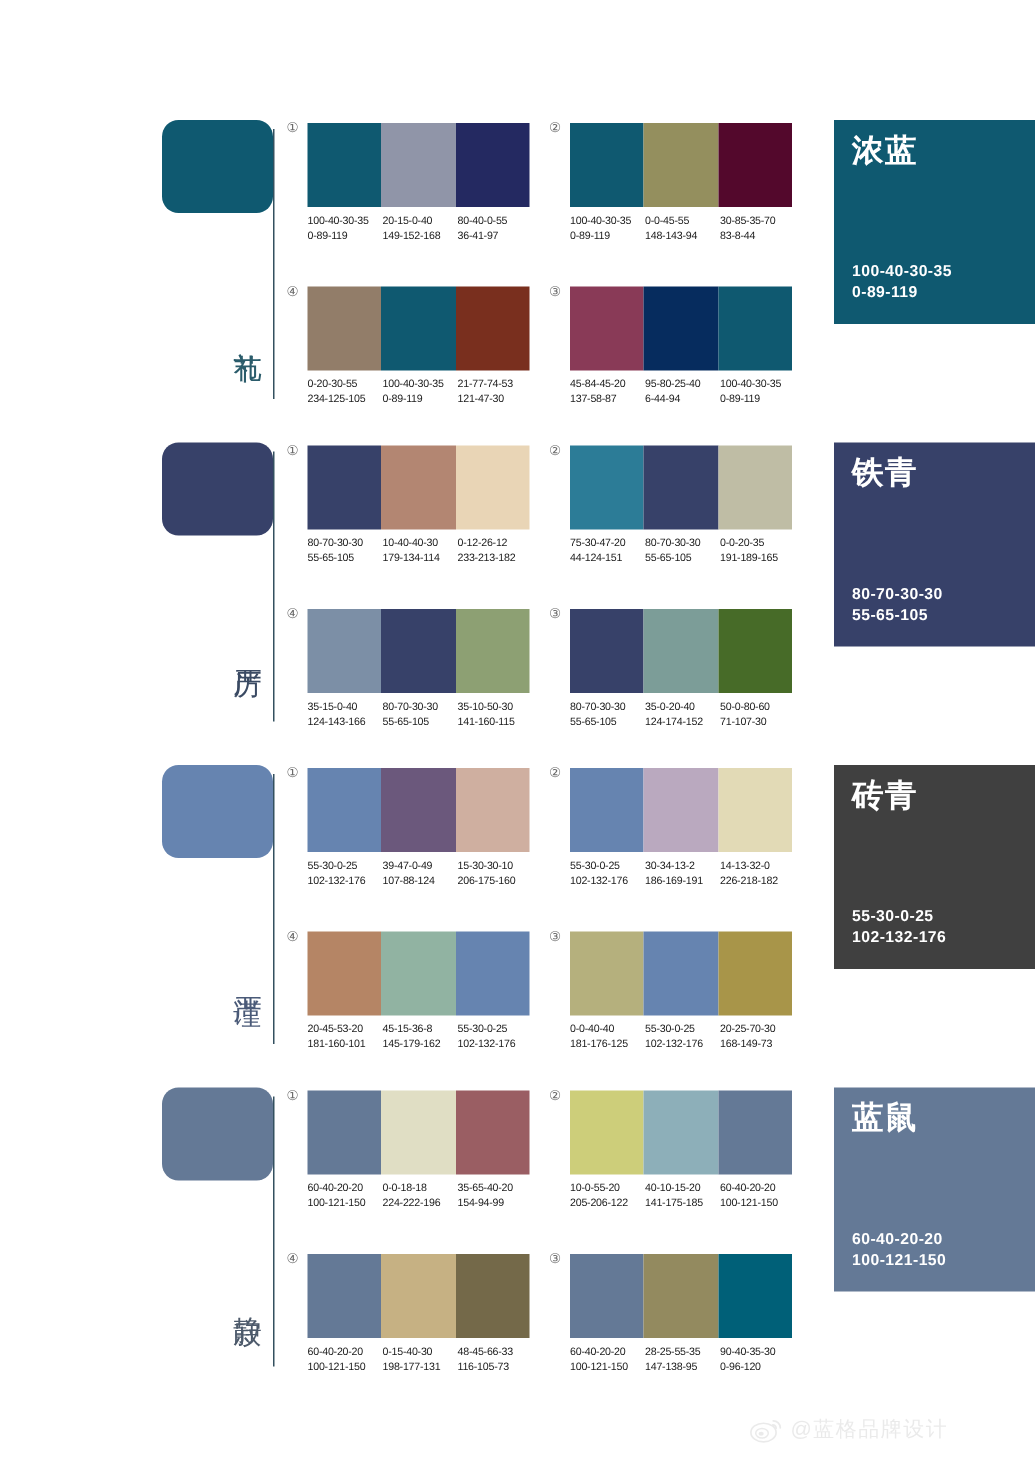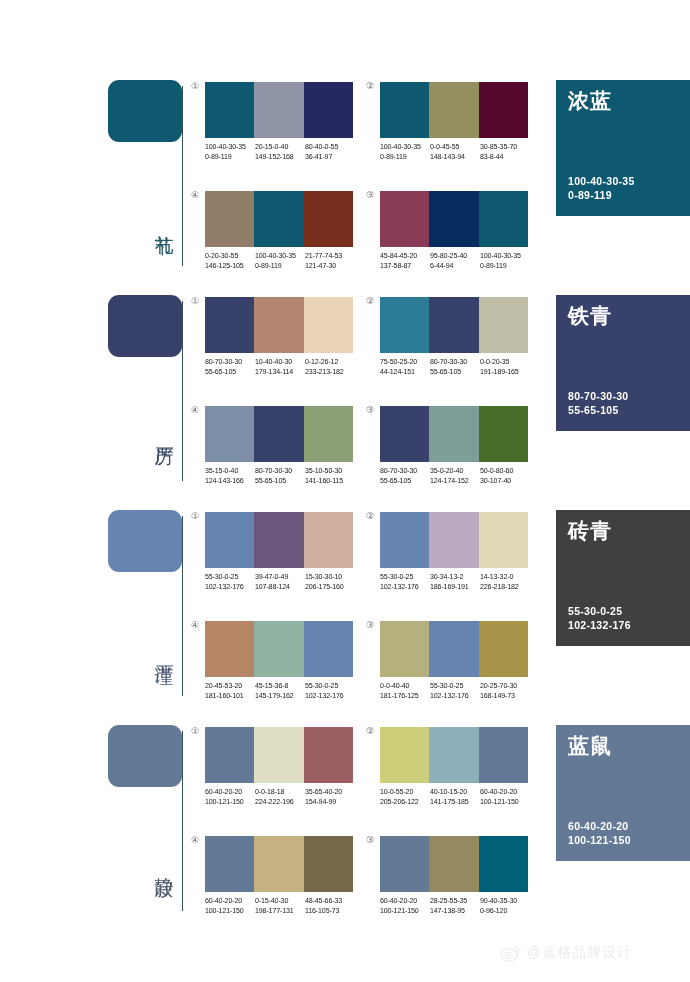--- a/index.html
+++ b/index.html
@@ -132,21 +132,21 @@
       <div class="group" style="left: 205px; top: 119px;">
         <div class="gnum">④</div>
         <div class="swatches">
           <div style="background: rgb(146, 125, 105);"></div>
           <div style="background: rgb(15, 89, 112);"></div>
           <div style="background: rgb(121, 47, 30);"></div>
         </div>
         <div class="codes">
           <div class="code-col">
             <div class="cmyk">0-20-30-55</div>
-            <div class="rgb">146-125-105</div>
+            <div class="rgb">234-125-105</div>
           </div>
           <div class="code-col">
             <div class="cmyk">100-40-30-35</div>
             <div class="rgb">0-89-119</div>
           </div>
           <div class="code-col">
             <div class="cmyk">21-77-74-53</div>
             <div class="rgb">121-47-30</div>
           </div>
         </div>
@@ -209,21 +209,21 @@
       </div>
       <div class="group" style="left: 380px; top: 10px;">
         <div class="gnum">②</div>
         <div class="swatches">
           <div style="background: rgb(44, 124, 151);"></div>
           <div style="background: rgb(55, 65, 105);"></div>
           <div style="background: rgb(191, 189, 165);"></div>
         </div>
         <div class="codes">
           <div class="code-col">
-            <div class="cmyk">75-50-25-20</div>
+            <div class="cmyk">75-30-47-20</div>
             <div class="rgb">44-124-151</div>
           </div>
           <div class="code-col">
             <div class="cmyk">80-70-30-30</div>
             <div class="rgb">55-65-105</div>
           </div>
           <div class="code-col">
             <div class="cmyk">0-0-20-35</div>
             <div class="rgb">191-189-165</div>
           </div>
@@ -262,21 +262,21 @@
           <div class="code-col">
             <div class="cmyk">80-70-30-30</div>
             <div class="rgb">55-65-105</div>
           </div>
           <div class="code-col">
             <div class="cmyk">35-0-20-40</div>
             <div class="rgb">124-174-152</div>
           </div>
           <div class="code-col">
             <div class="cmyk">50-0-80-60</div>
-            <div class="rgb">30-107-40</div>
+            <div class="rgb">71-107-30</div>
           </div>
         </div>
       </div>
       <div class="bigblock" style="background: rgb(55, 65, 105);">
         <div class="bigname">铁青</div>
         <div class="bigcodes">
           <div>80-70-30-30</div>
           <div>55-65-105</div>
         </div>
       </div>

